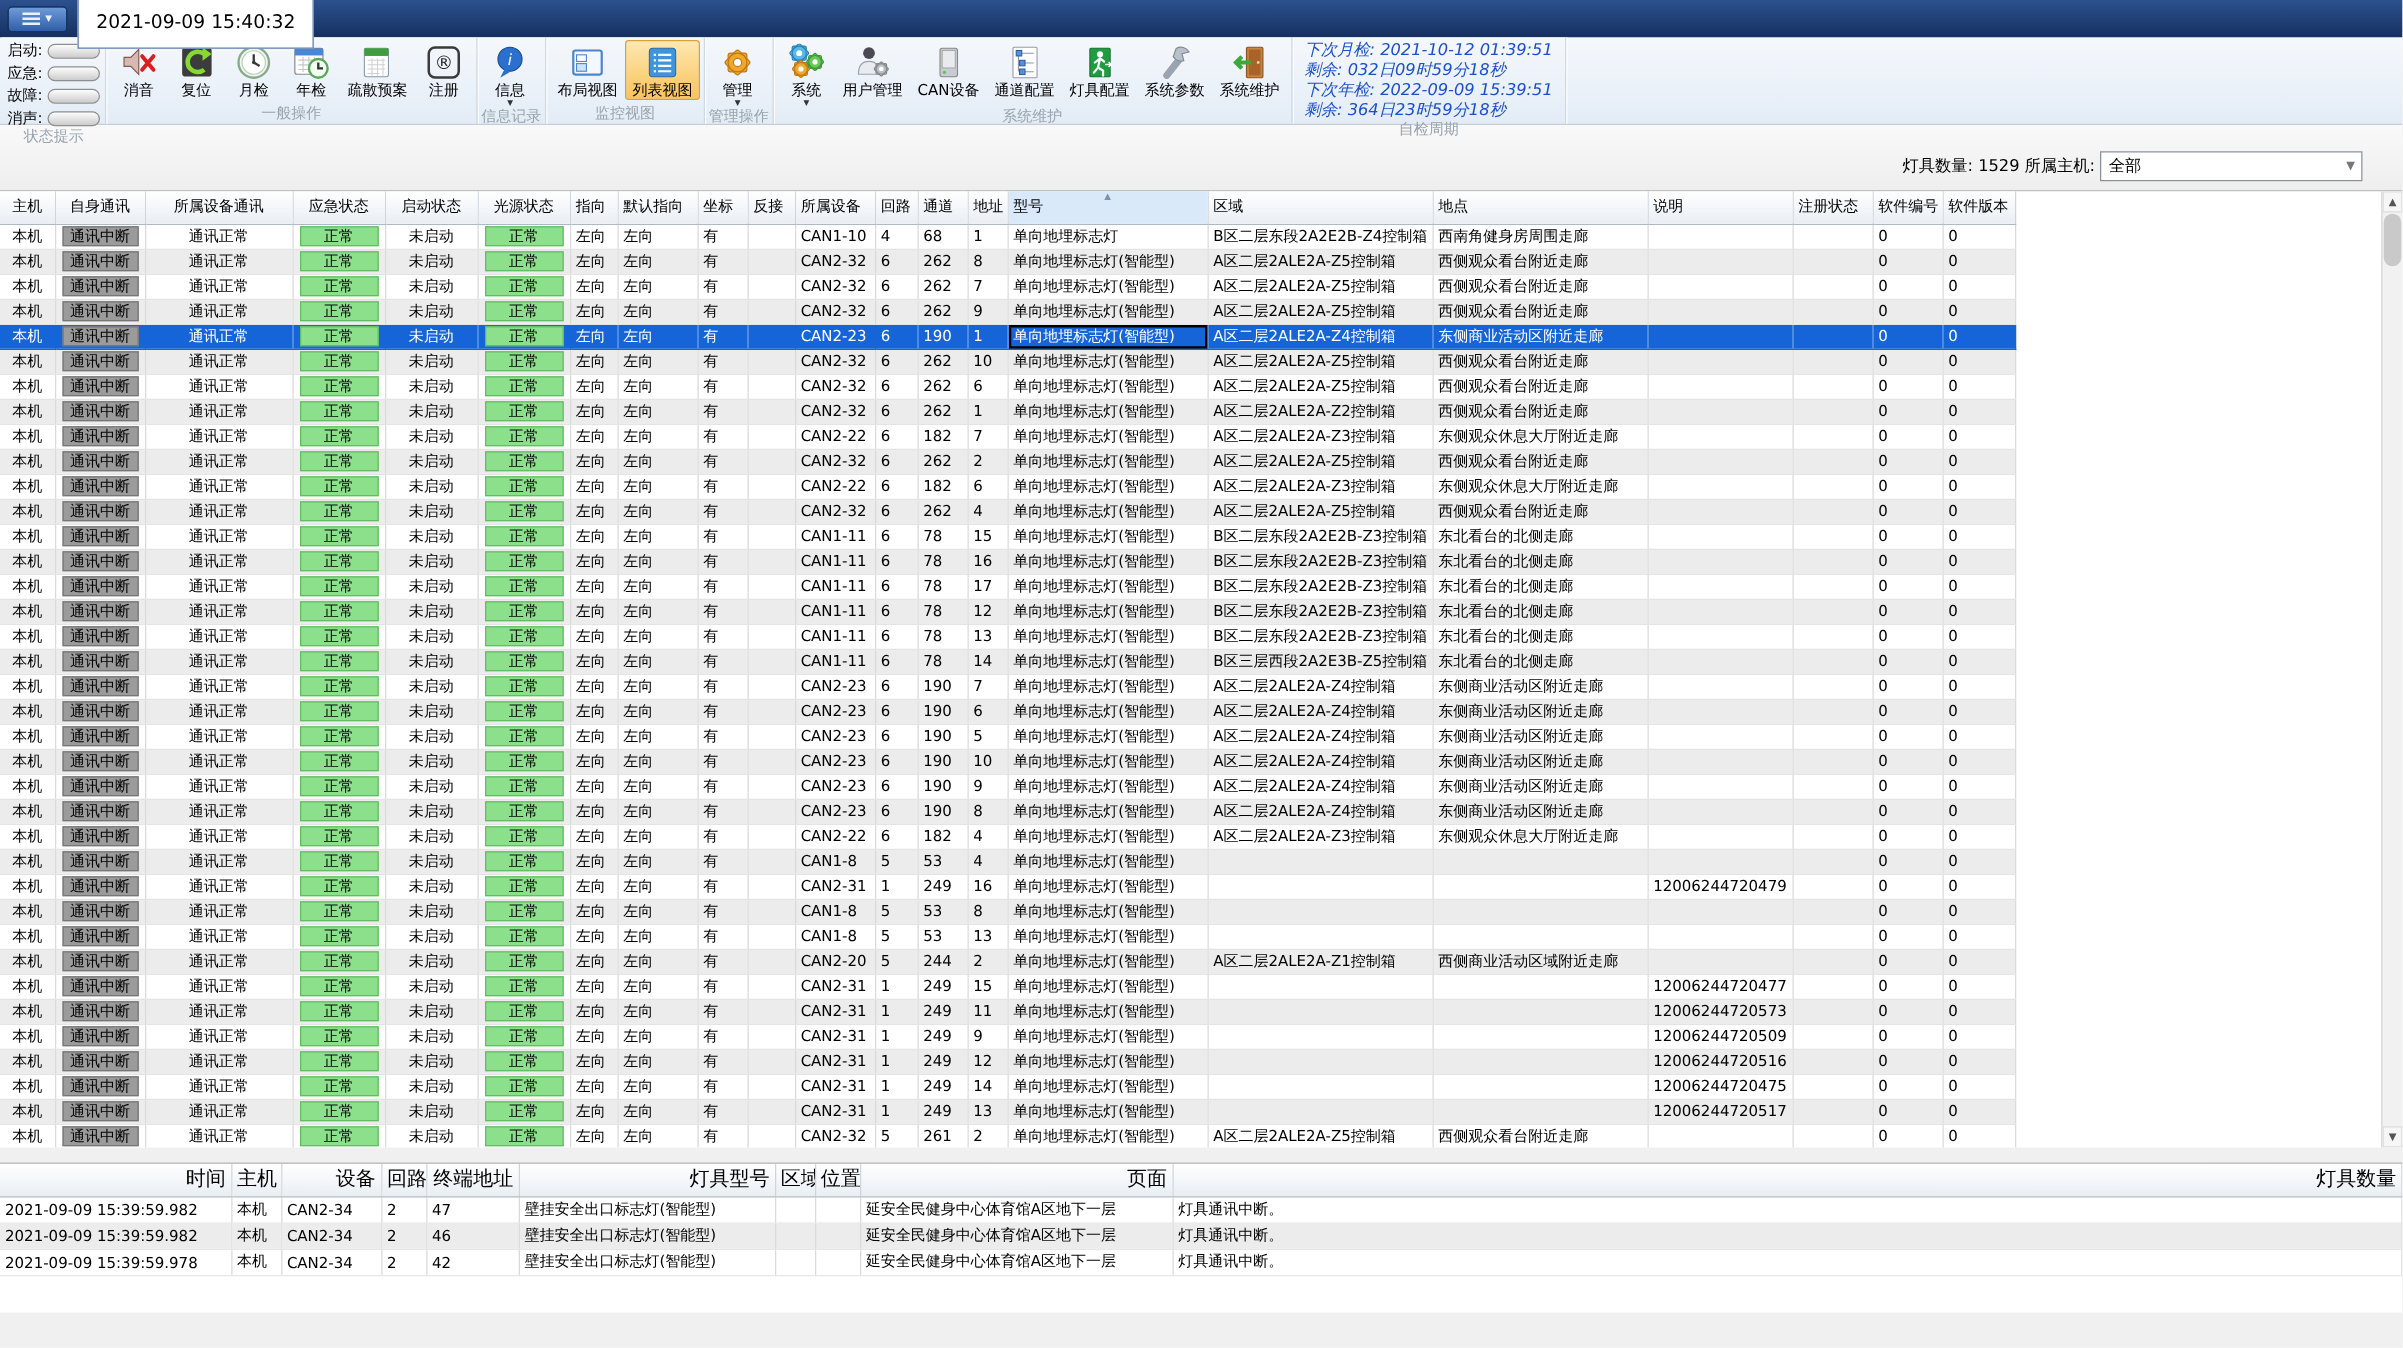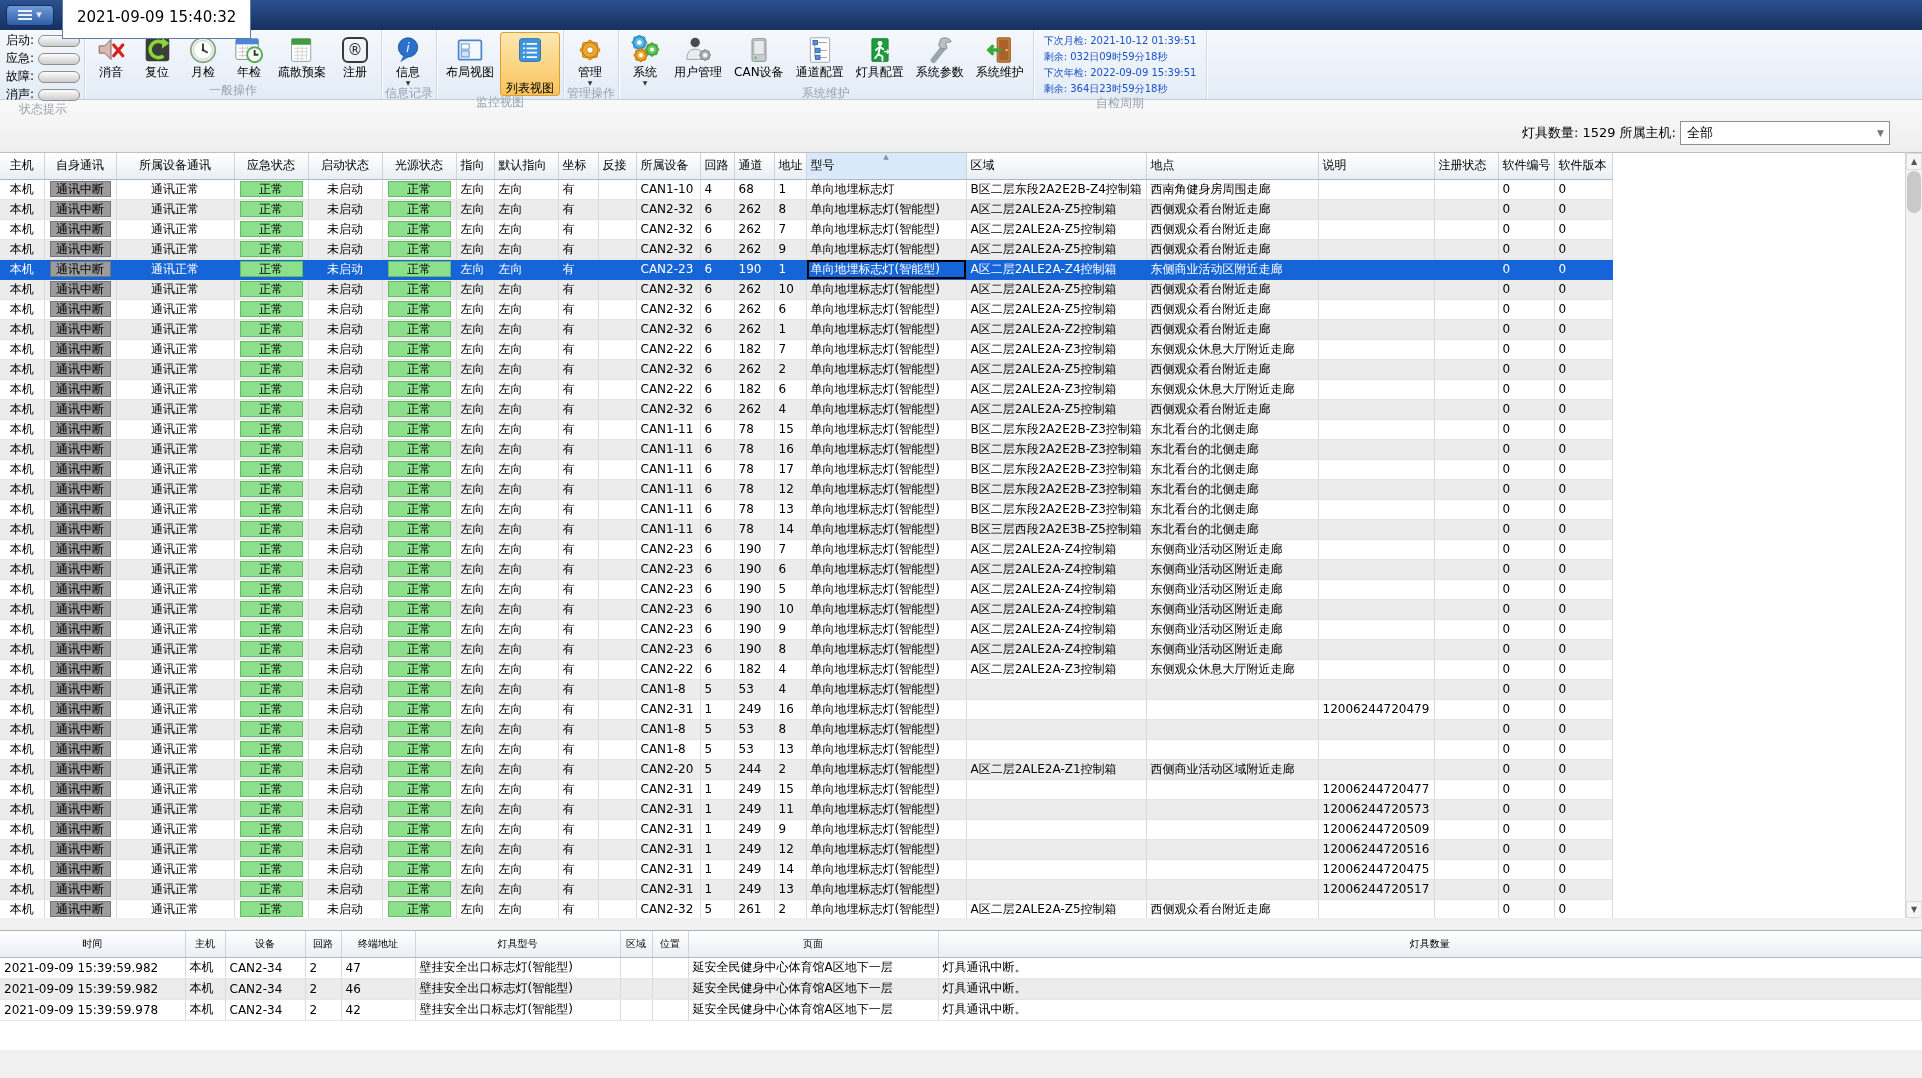--- a/index.html
+++ b/index.html
@@ -23,32 +23,32 @@
     background:linear-gradient(#f5f8fc,#e3ecf6); border-bottom:1px solid #c5cdd8; }
   .rgroup { display:flex; flex-direction:column; border-right:1px solid #cfd9e4;
     box-shadow:1px 0 0 #ffffff; padding:2px 3px 0 3px; }
   .rgroup-buttons { flex:1; display:flex; align-items:flex-start; }
   .rgroup-label { text-align:center; color:#98a3ae; font-size:12px; height:15px; line-height:13px; }
   .rbtn { display:flex; flex-direction:column; align-items:center; padding:1px 5px 0 5px;
     min-width:46px; border:1px solid transparent; border-radius:3px; cursor:default; }
   .rbtn .icon { width:32px; height:31px; display:flex; align-items:center; justify-content:center; }
   .rbtn .lbl { font-size:12px; white-space:nowrap; line-height:14px; }
   .rbtn .dcaret { font-size:6px; line-height:7px; color:#333; }
-  .rbtn.selected { background:linear-gradient(#fde7b0,#f9c35c); border-color:#d8a035;gap:16px; }
+  .rbtn.selected { background:linear-gradient(#fde7b0,#f9c35c); border-color:#d8a035; }
   .glyph-icon { width:26px; height:26px; border:2px solid #3a3a3a; border-radius:6px;
     display:flex; align-items:center; justify-content:center; font-size:15px; color:#2a2a2a; }
 
   .status-group { padding:2px 4px 0 6px; }
   .status-grid { flex:1; display:grid; grid-template-columns:auto auto; gap:1px 4px;
     align-items:center; font-size:12px; }
   .pill { width:42px; height:12px; border-radius:6px;
     background:linear-gradient(#fdfdfd,#cccccc); border:1px solid #8f8f8f; }
 
   .selfcheck { padding:3px 10px 0 10px; }
-  .selfcheck .line { font-size:10px; color:#1b50c8; line-height:16px; white-space:nowrap; }
+  .selfcheck .line { font-size:13px; color:#1b50c8; line-height:16px; white-space:nowrap;font-style:italic; }
 
   
   .filterbar { height:52px; background:linear-gradient(#f9f9f9,#eeeeee);
     display:flex; align-items:center; justify-content:flex-end; gap:4px;
     padding-right:32px; padding-top:14px; font-size:13px; }
   .fake-select { width:210px; height:24px; background:#fff; border:1px solid #8a9099;
     display:flex; align-items:center; padding:0 6px; position:relative; font-size:13px; }
   .fake-select .chev { position:absolute; right:5px; color:#777; font-size:9px; }
 
   
@@ -86,21 +86,21 @@
   .gapstrip { height:12px; }
   .tabstrip { height:28px; display:flex; align-items:flex-end; padding-left:8px; gap:3px; }
   .tab { height:24px; padding:0 16px; display:flex; align-items:center;
     background:linear-gradient(#f8f8f8,#e3e3e3); border:1px solid #b0b0b0; border-bottom:none;
     border-radius:3px 3px 0 0; font-size:13px; position:relative; }
   .tab.active { background:#fff; height:28px; z-index:2; }
   .btable-wrap { background:#fff; border-top:1px solid #b0b0b0; height:120px; overflow:hidden; }
   table.btable { width:1922px; table-layout:fixed; border-collapse:collapse; }
   table.btable th { height:26px; background:linear-gradient(#ffffff,#e9eef4);
     border-right:1px solid #cdd5dd; border-bottom:1px solid #aeb9c4; font-weight:normal;
-    text-align:center; padding:0 4px; font-size:10px; white-space:nowrap; overflow:hidden; }
+    text-align:right; padding:0 4px; font-size:16px; white-space:nowrap; overflow:hidden; }
   table.btable td { height:21px; padding:0 4px; border-right:1px solid #dadada;
     border-bottom:1px solid #e6e6e6; white-space:nowrap; overflow:hidden; font-size:12px; }
   table.btable tbody tr:nth-child(even) { background:#ececec; }
 </style>
 </head>
 <body>
 
 <div class="titlebar">
   <div class="app-button">
     <span class="bars">

